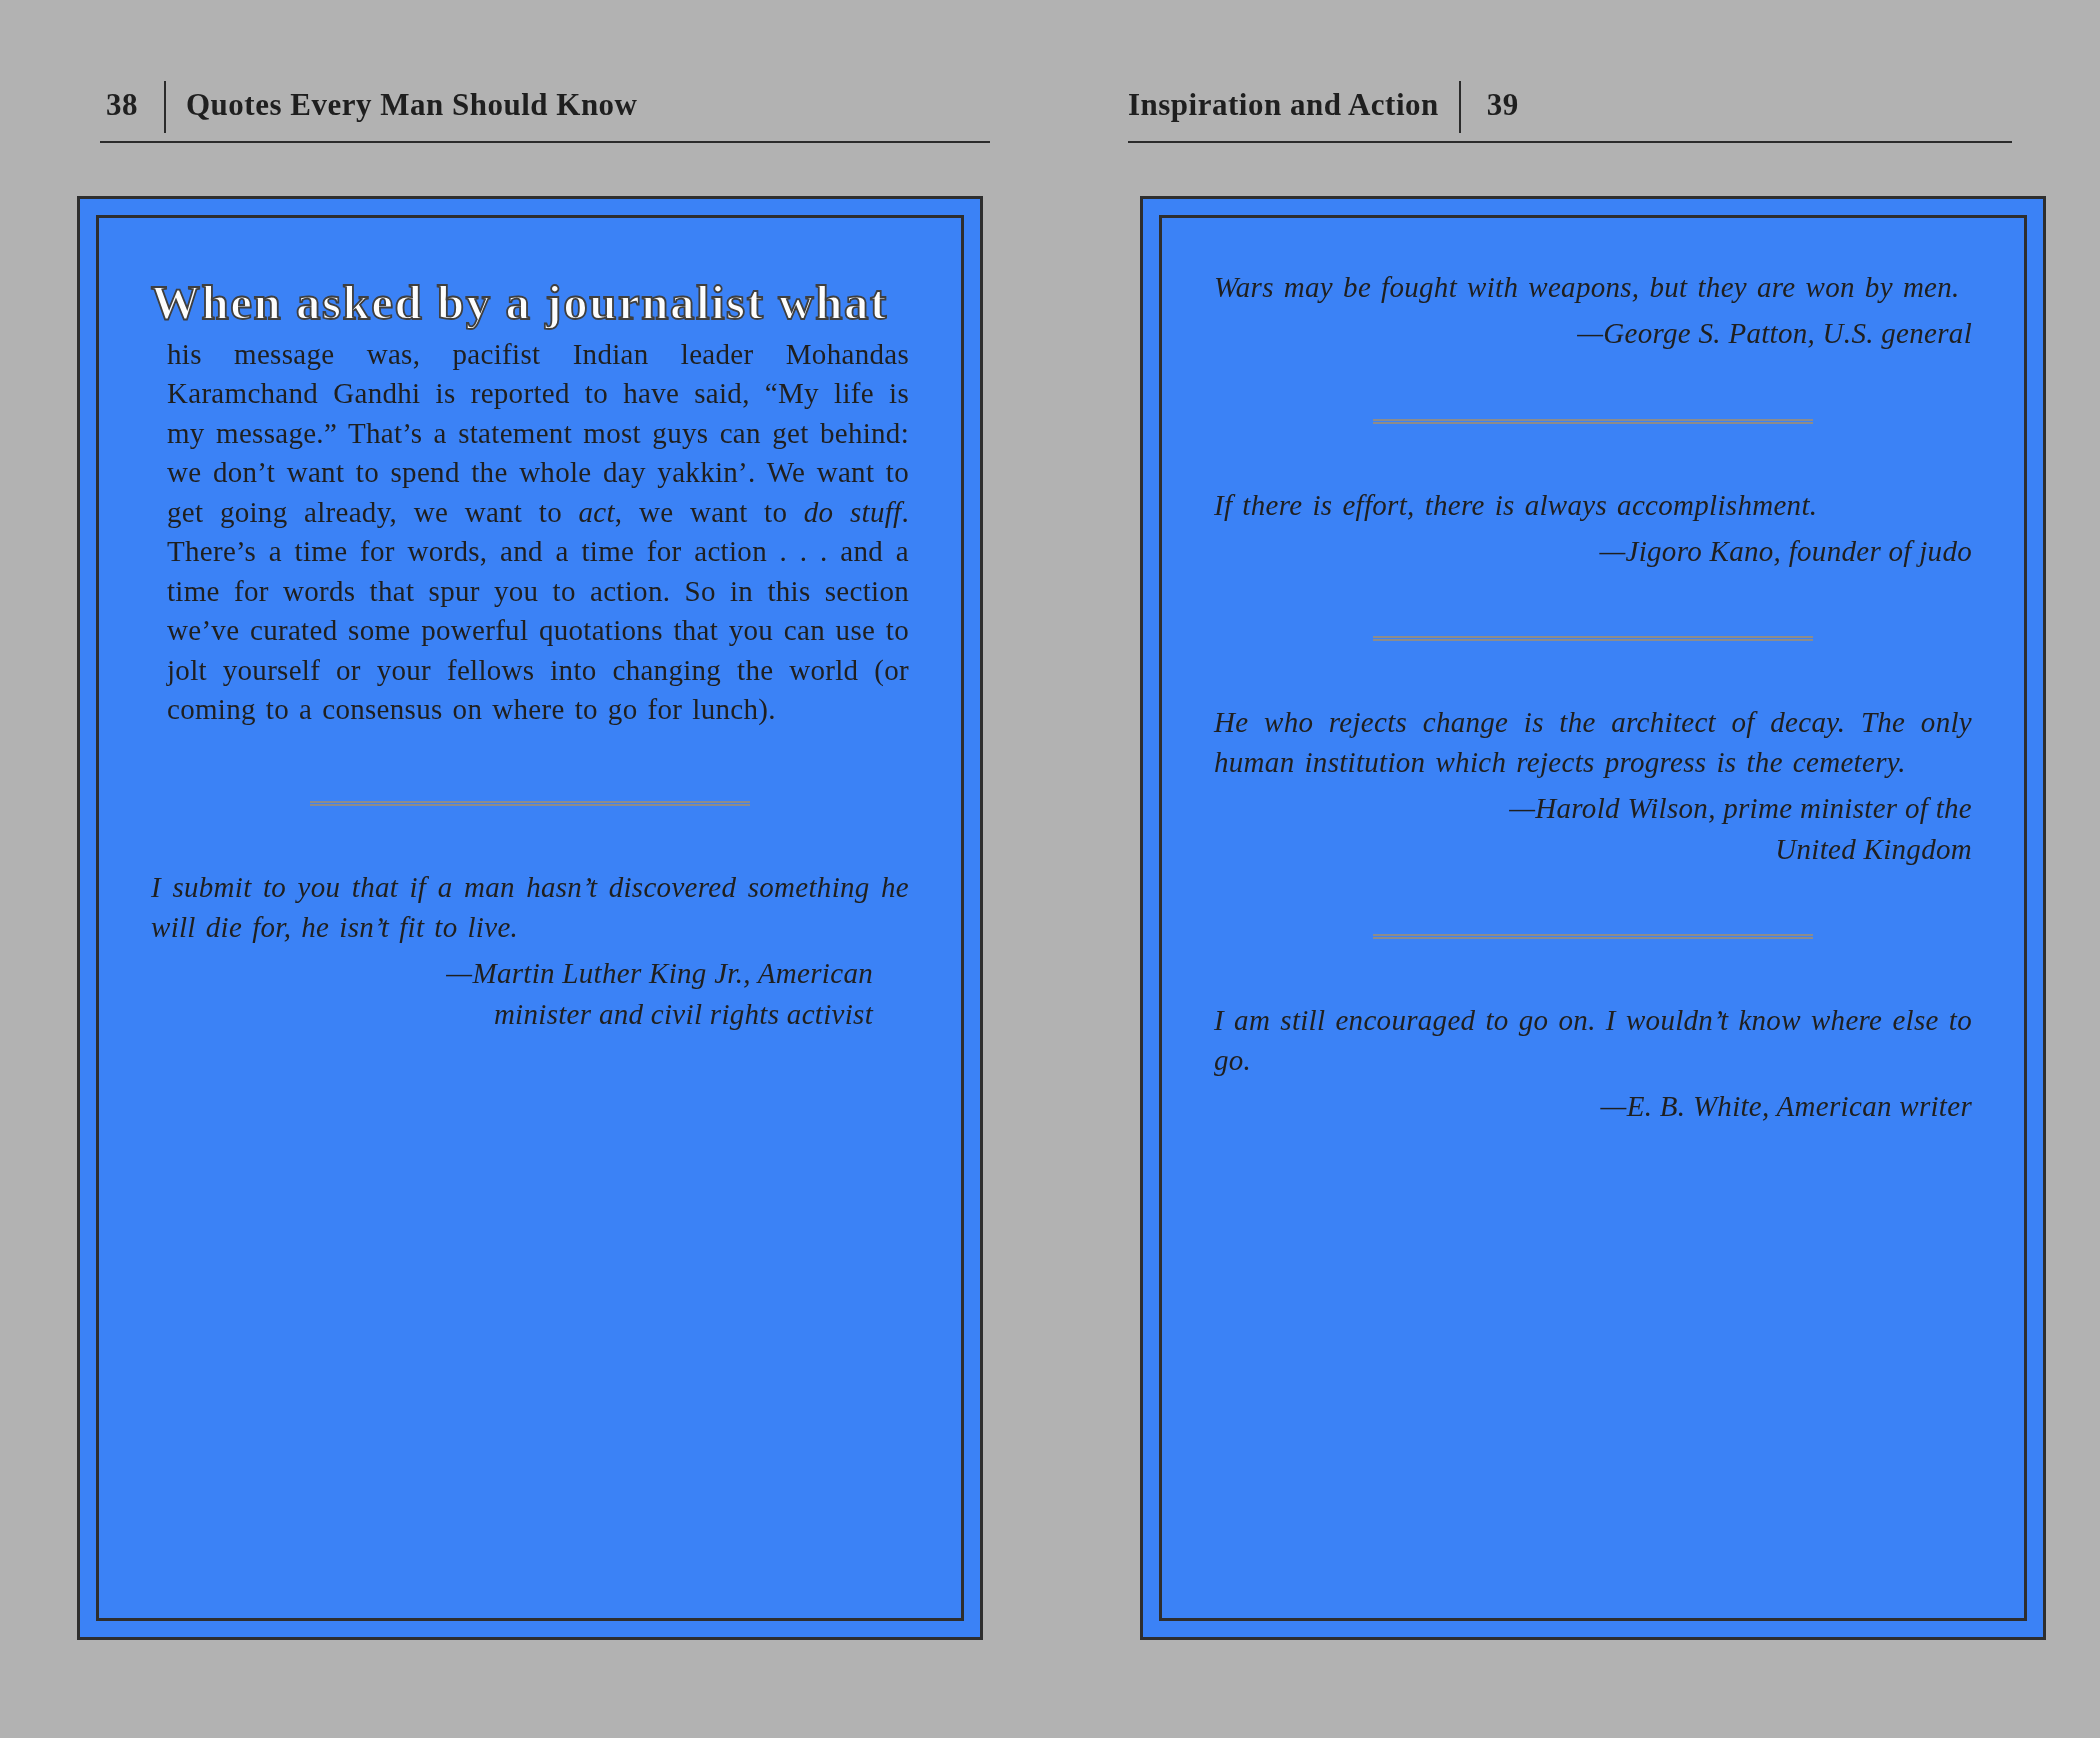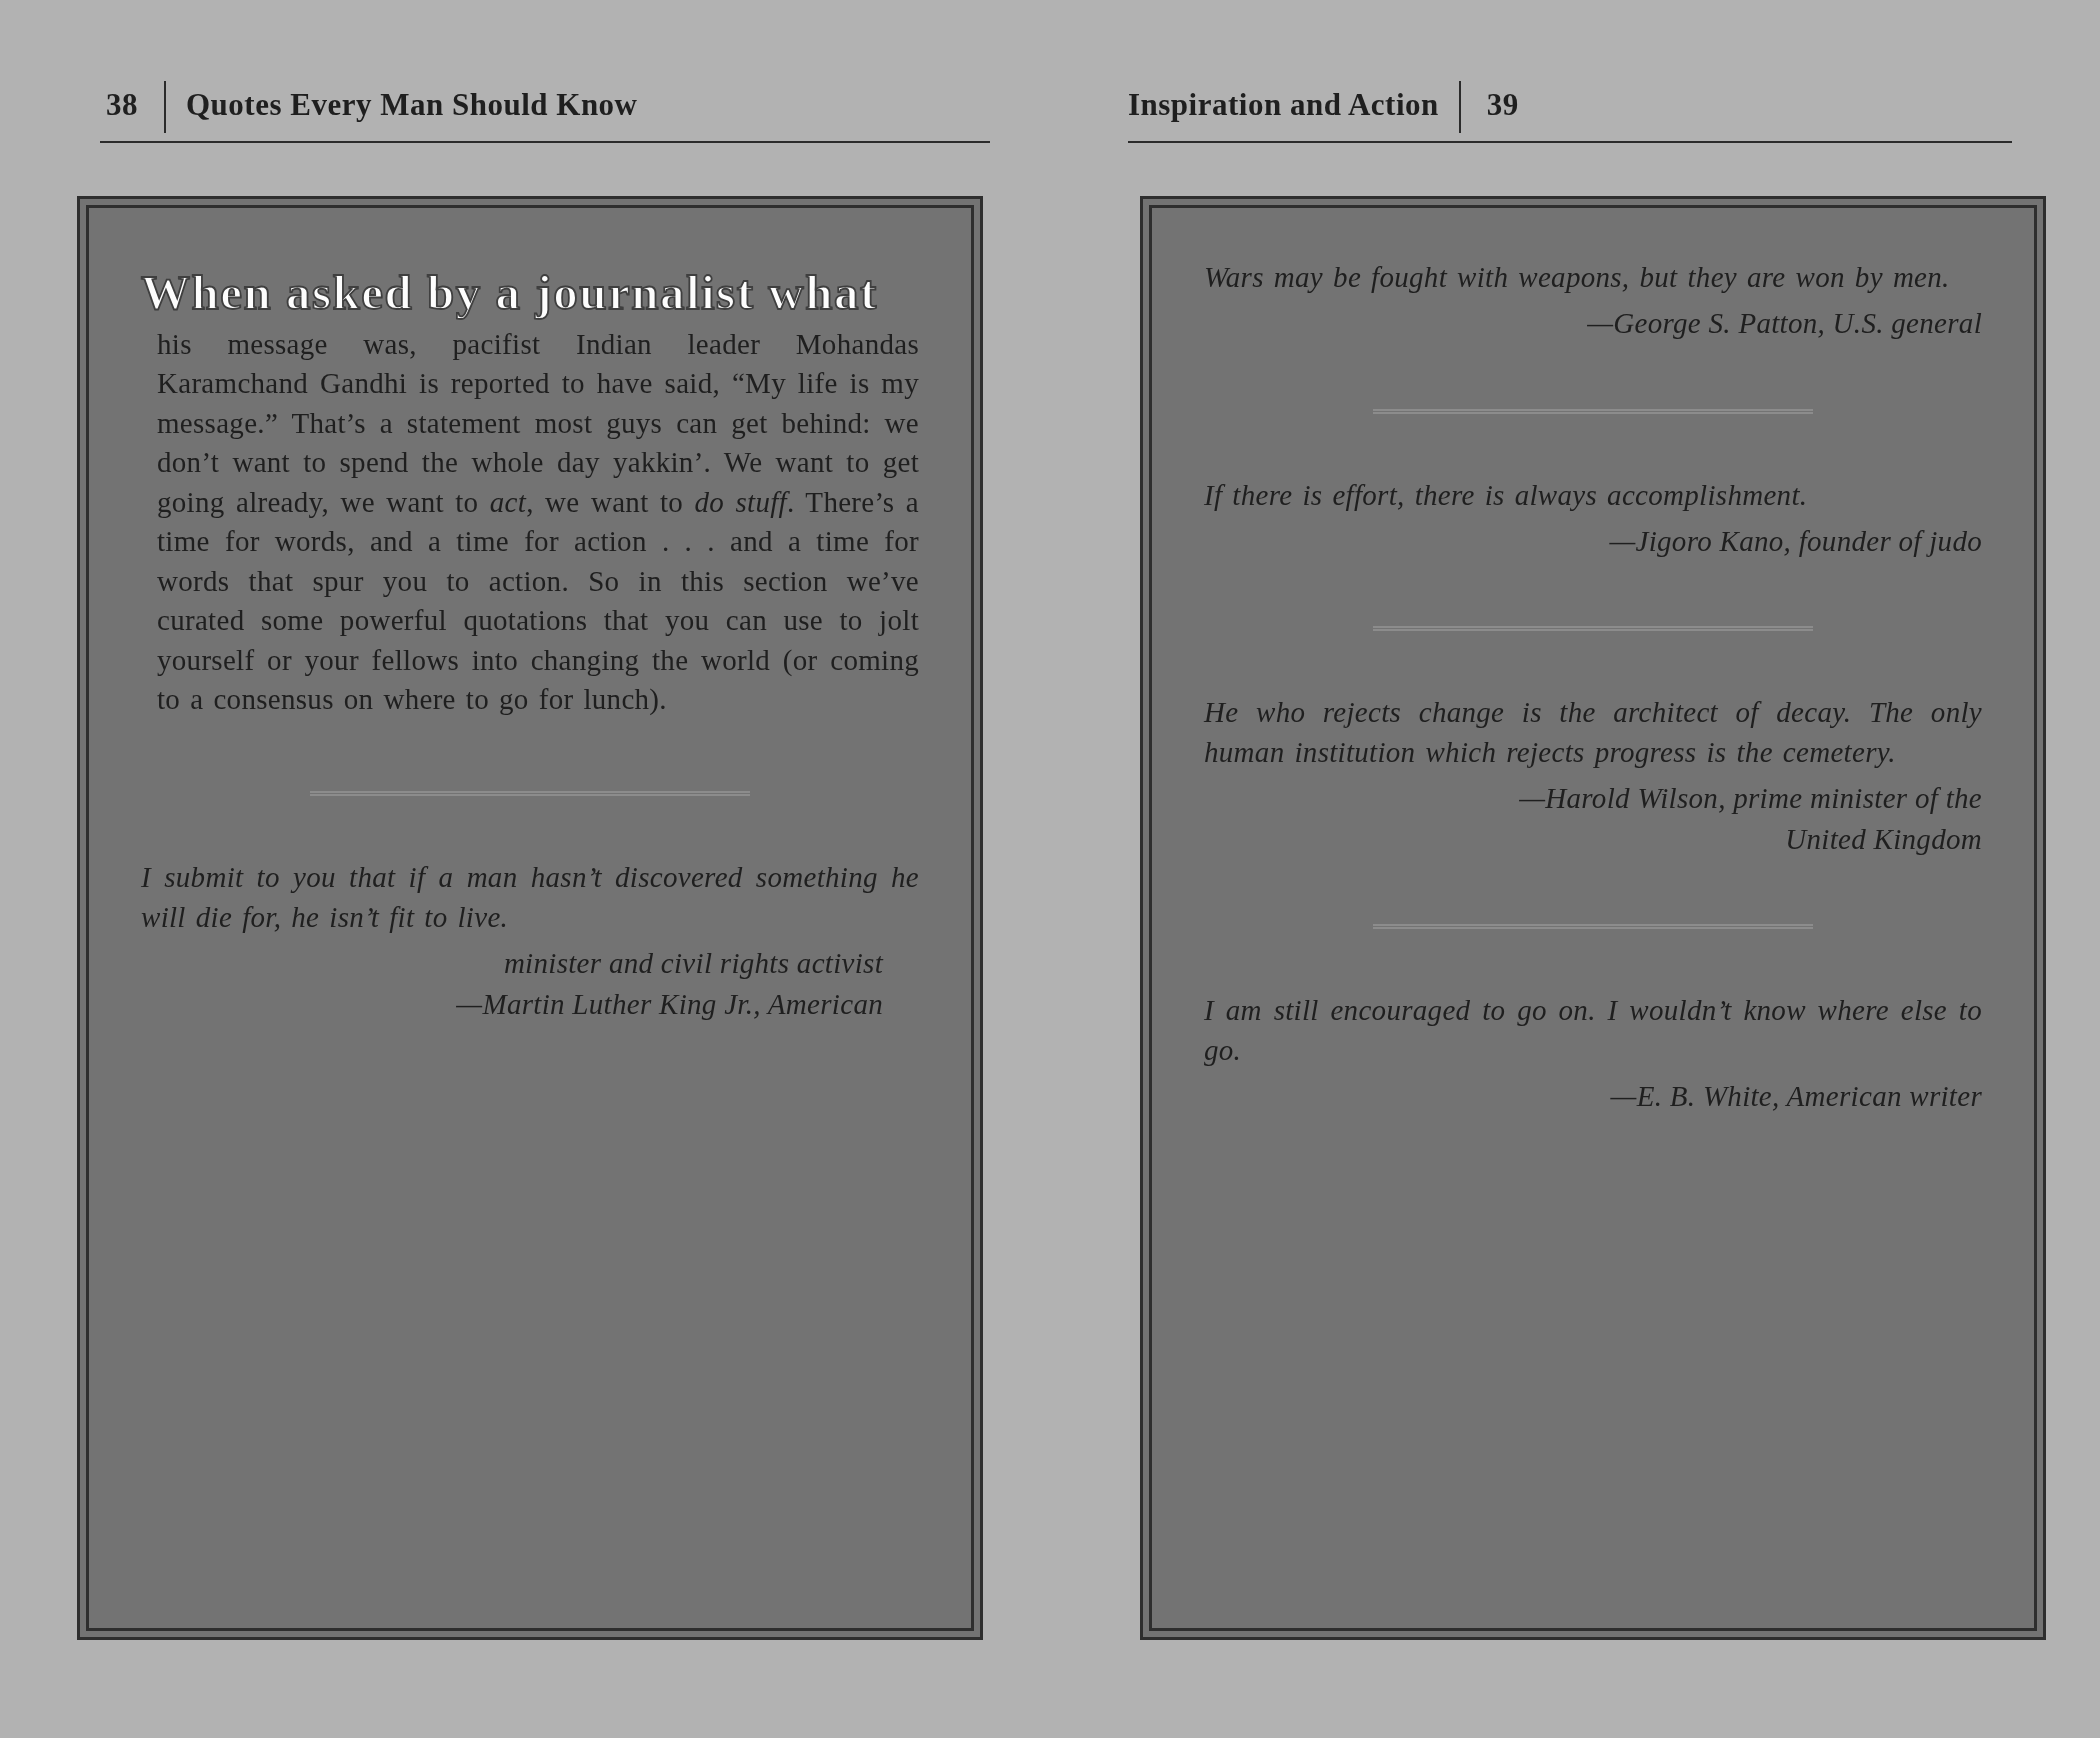--- a/index.html
+++ b/index.html
@@ -41,23 +41,23 @@
     margin: -6px 20px -10px 20px;
   }
   .hdr-title { white-space: nowrap; }
 
   
   .page {
     position: absolute;
     top: 196px;
     width: 906px;
     height: 1444px;
-    background: #737373;
+    background: #3b82f6;
     border: 3px solid #2e2e2e;
-    padding: 6px;
+    padding: 16px;
   }
   .page.left-pos  { left: 77px; }
   .page.right-pos { left: 1140px; }
   .page-frame {
     width: 100%;
     height: 100%;
     border: 3px solid #2e2e2e;
     padding: 34px 52px 0 52px;
     overflow: hidden;
   }
@@ -132,22 +132,22 @@
 
       <h1 class="intro-heading">When asked by a journalist what</h1>
 
       <p class="body-text"><span>his message was, pacifist Indian leader Mohandas Karamchand Gandhi is reported to have said, “My life is my message.” That’s a statement most guys can get behind: we don’t want to spend the whole day yakkin’. We want to get going already, we want to </span><span class="it">act</span><span>, we want to </span><span class="it">do stuff</span><span>. There’s a time for words, and a time for action . . . and a time for words that spur you to action. So in this section we’ve curated some powerful quotations that you can use to jolt yourself or your fellows into changing the world (or coming to a consensus on where to go for lunch).</span></p>
 
       <div class="divider first-left"></div>
 
       <div class="quote-block">
         <p class="quote-text">I submit to you that if a man hasn’t discovered something he will die for, he isn’t fit to live.</p>
         <p class="quote-attr attr-inset">
+          <span class="attr-line">—Martin Luther King Jr., American</span>
           <span class="attr-line">minister and civil rights activist</span>
-          <span class="attr-line">—Martin Luther King Jr., American</span>
         </p>
       </div>
 
     </div>
   </section>
 
   <section class="page right-pos">
     <div class="page-frame">
 
       <div class="quote-block right-first">

